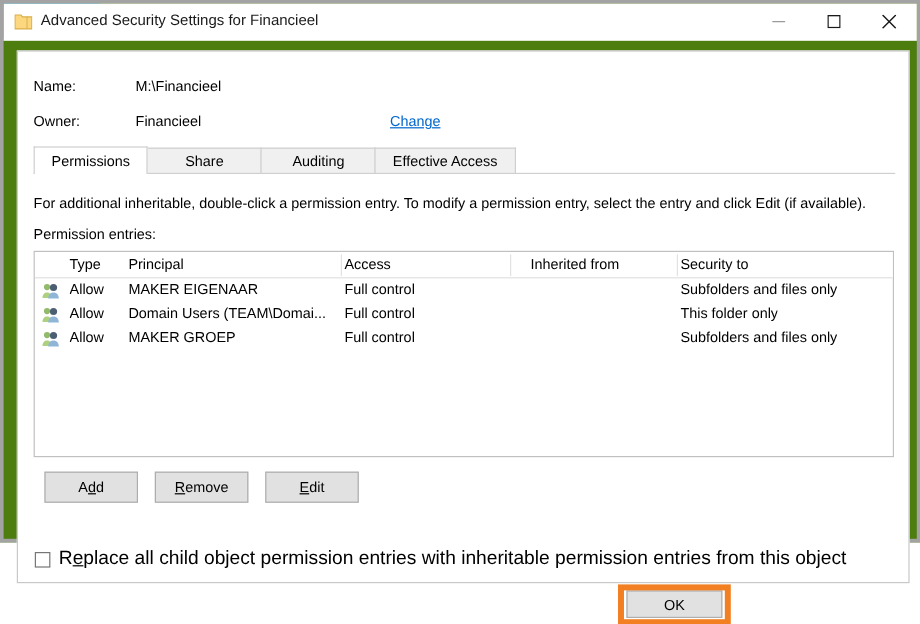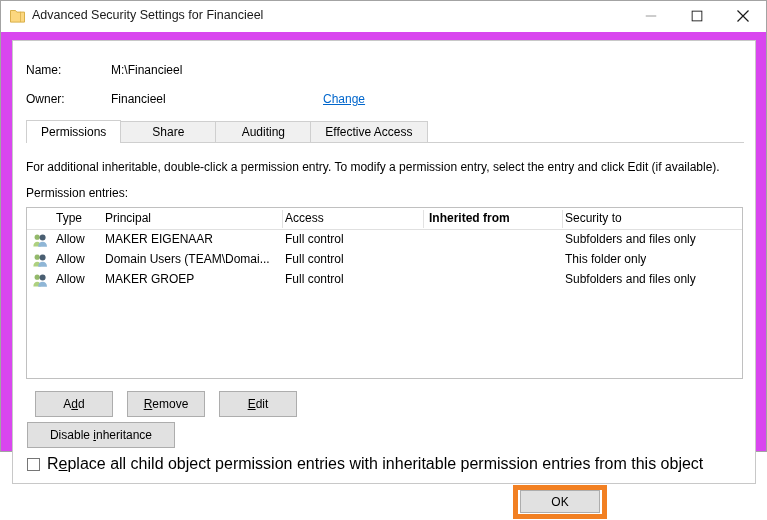--- a/index.html
+++ b/index.html
@@ -13,22 +13,22 @@
     font-size: 12px;
     color: #000000;
     -webkit-font-smoothing: antialiased;
   }
 
   
   .window {
     position: absolute;
     left: 0; top: 0;
     width: 767px; height: 452px;
-    background: #d946ef;
-    border: 1px solid #a3a3a3;
+    background: #4d7c0f;
+    border: 3px solid #a3a3a3;
     box-sizing: border-box;
   }
 
   
   .titlebar {
     position: absolute;
     left: 0; top: 0;
     width: 100%; height: 31px;
     background: #ffffff;
     box-sizing: border-box;
@@ -184,21 +184,21 @@
   .lv-icon {
     position: absolute;
     left: 6px; top: 3px;
     width: 16px; height: 15px;
   }
 
   
   .col-type   { left: 29px;  }
   .col-prin   { left: 78px;  }
   .col-acc    { left: 258px; }
-  .col-inh    { left: 402px; font-weight: bold; }
+  .col-inh    { left: 413px; }
   .col-appl   { left: 538px; }
   .sep-1 { left: 255px; }
   .sep-2 { left: 396px; }
   .sep-3 { left: 535px; }
 
   
   .btn {
     position: absolute;
     background: #e1e1e1;
     border: 1px solid #adadad;
@@ -410,23 +410,20 @@
 
     <div class="btn btn-add">
       <span><span>A</span><u class="acc">d</u><span>d</span></span>
     </div>
     <div class="btn btn-remove">
       <span><u class="acc">R</u><span>emove</span></span>
     </div>
     <div class="btn btn-edit">
       <span><u class="acc">E</u><span>dit</span></span>
     </div>
-    <div class="btn btn-inherit">
-      <span><span>Disable </span><u class="acc">i</u><span>nheritance</span></span>
-    </div>
 
     <div class="checkbox-row">
       <span class="checkbox"></span>
       <span class="checkbox-label"><span>R</span><u class="acc">e</u><span>place all child object permission entries with inheritable permission entries from this object</span></span>
     </div>
 
   </div>
 
   <div class="footer-btn btn-ok">
     <span>OK</span>

